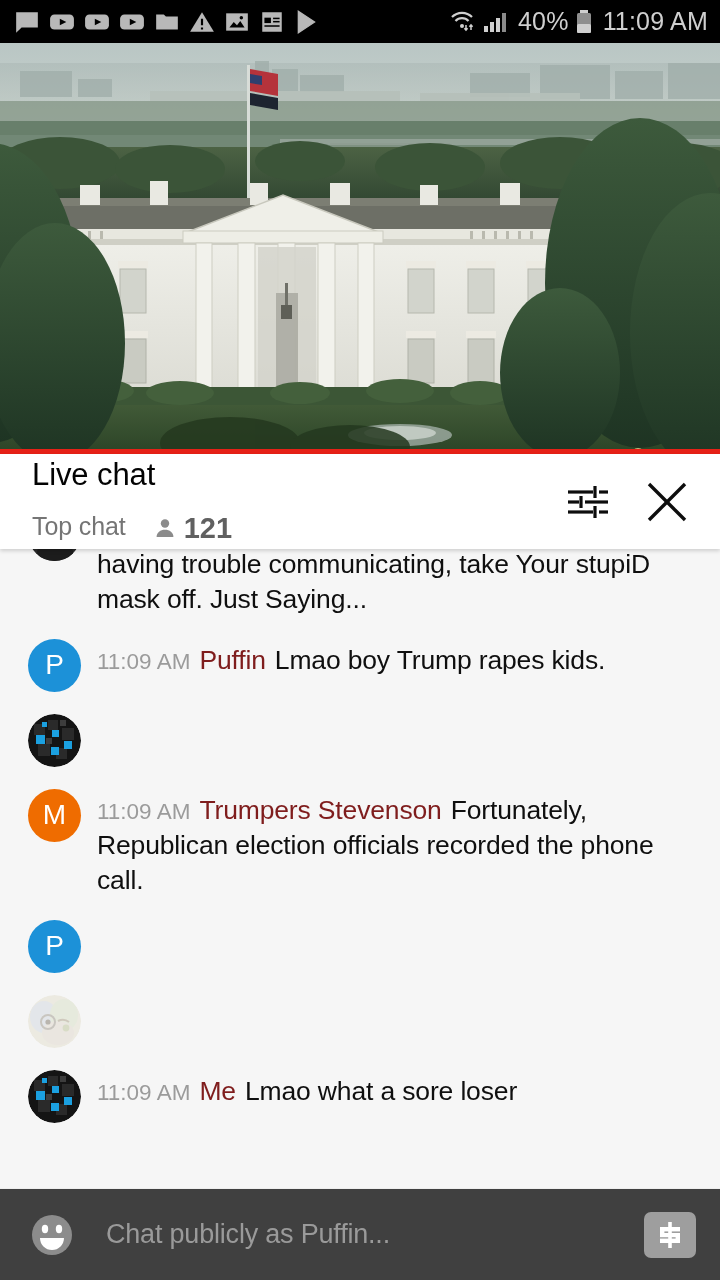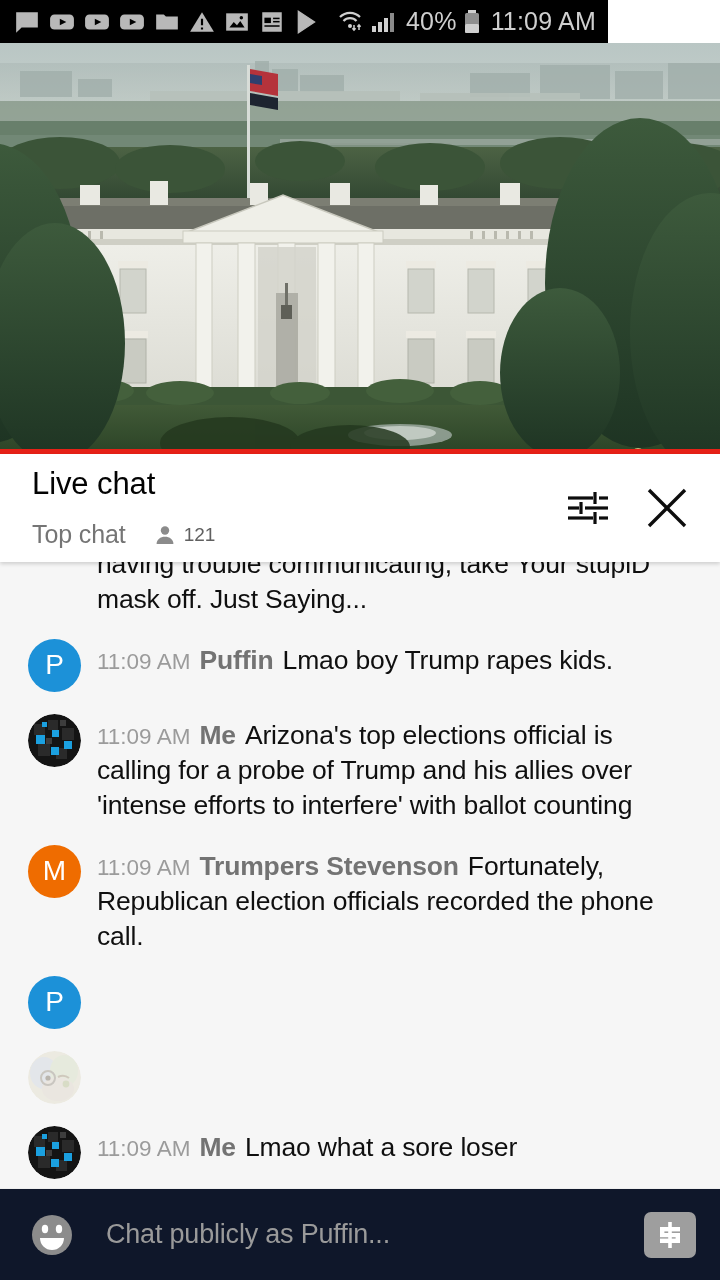--- a/index.html
+++ b/index.html
@@ -5,21 +5,21 @@
   * { margin:0; padding:0; box-sizing:border-box; }
   html, body {
     width:720px; height:1280px;
     font-family:"Liberation Sans", sans-serif;
     background:#ffffff; overflow:hidden;
   }
   body { position:relative; }
 
   
   .statusbar{
-    position:absolute; top:0; left:0; width:608px; height:43px;
+    position:absolute; top:0; left:0; width:720px; height:43px;
     background:#000; display:flex; align-items:center;
     padding:0 12px 0 14px;
   }
   .sb-left{ display:flex; align-items:center; gap:9px; flex:1; }
   .sb-right{ display:flex; align-items:center; gap:5px; }
   .sb-ico{ display:block; }
   .sb-text{
     color:#cfcfcf; font-size:25px; letter-spacing:.2px;
     font-family:"Liberation Sans", sans-serif; line-height:1;
   }
@@ -33,34 +33,34 @@
   }
   .video svg{ display:block; width:720px; height:410px; }
   .progress{
     position:absolute; top:449px; left:0; width:720px; height:5px;
     background:#3a3a3a;
   }
   .progress-fill{ height:100%; background:#e62117; }
 
   
   .chat-header{
-    position:absolute; top:454px; left:0; width:720px; height:108px;
+    position:absolute; top:454px; left:0; width:720px; height:95px;
     background:#fff; display:flex; align-items:center;
     padding:0 22px 0 32px;
     box-shadow:0 2px 4px rgba(0,0,0,.16);
     z-index:5;
   }
   .ch-titles{ flex:1; }
   .ch-title{
     font-size:31px; color:#030303; line-height:1.12; letter-spacing:-.1px;
   }
   .ch-sub{ display:flex; margin-top:19px; }
   .ch-subtext{ font-size:25px; color:#757575; letter-spacing:-.1px; }
   .ch-viewers{ display:flex; align-items:center; margin-left:27px; gap:7px; }
-  .ch-count{ font-size:19px; color:#606060; }
+  .ch-count{ font-size:29px; color:#606060;font-weight:bold; }
   .ch-actions{ display:flex; align-items:center; gap:34px; padding-right:8px; }
   .icon-btn{ display:flex; align-items:center; justify-content:center; }
 
   
   .chat-list{
     position:absolute; top:546px; left:0; width:720px; height:642px;
     background:#f6f6f6; overflow:hidden; padding-top:6px;
   }
   .msg{
     display:flex; padding:0 30px 0 28px; margin-bottom:22px;
@@ -72,26 +72,26 @@
     flex:0 0 53px; margin-right:16px; overflow:hidden;
     display:flex; align-items:center; justify-content:center;
     font-size:28px; color:#fff;
   }
   .avatar svg{ display:block; width:53px; height:53px; }
   .body{
     flex:1; font-size:26.5px; line-height:1.32; color:#0f0f0f;
     letter-spacing:-.15px; padding-top:4px;
   }
   .ts{ color:#9b9b9b; font-size:22.5px; margin-right:9px; letter-spacing:0; }
-  .author{ color:#737373; font-weight:bold; margin-right:9px; }
+  .author{ color:#7f1d1d; font-weight:normal; margin-right:9px; }
 
   
   .input-bar{
     position:absolute; bottom:0; left:0; width:720px; height:92px;
-    background:#0f172a; display:flex; align-items:center;
+    background:#404040; display:flex; align-items:center;
     padding:0 24px 0 28px; border-top:1px solid #eeeeee;
   }
   .emoji-btn{ flex:0 0 52px; display:flex; align-items:center; }
   .chat-input{
     flex:1; border:none; outline:none; background:transparent;
     font-family:"Liberation Sans", sans-serif;
     font-size:27px; color:#9a9a9a; letter-spacing:-.2px;
     padding-left:26px;
   }
   .chat-input::placeholder{ color:#9a9a9a; opacity:1; }
@@ -444,23 +444,20 @@
           <rect x="36" y="27" width="8" height="8"></rect>
             <rect x="23" y="33" width="8" height="8"></rect>
           <rect x="14" y="8" width="5" height="5"></rect>
         </g>
         <g fill="#3d3d3d">
           <rect x="18" y="24" width="6" height="6"></rect>
             <rect x="32" y="6" width="6" height="6"></rect>
         </g>
       </svg>
     </div>
-    <div class="body">
-      <span class="ts">11:09 AM</span><span class="author">Me</span><span>Arizona's top elections official is calling for a probe of Trump and his allies over 'intense efforts to interfere' with ballot counting</span>
-    </div>
   </div>
 
   <div class="msg">
     <div class="avatar" style="background:#ef6c00">
       <span>M</span>
     </div>
     <div class="body">
       <span class="ts">11:09 AM</span><span class="author">Trumpers Stevenson</span><span>Fortunately, Republican election officials recorded the phone call.</span>
     </div>
   </div>

